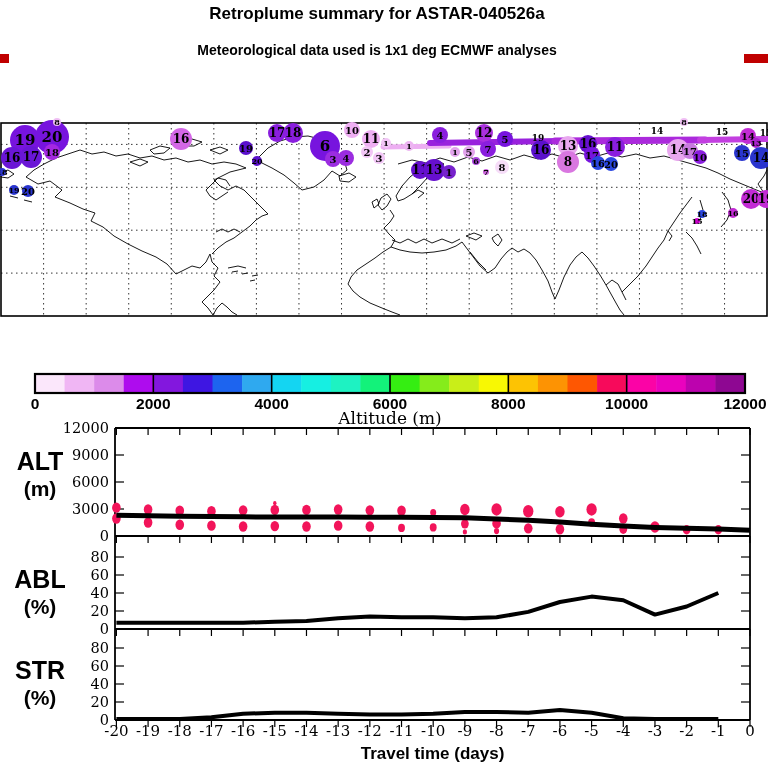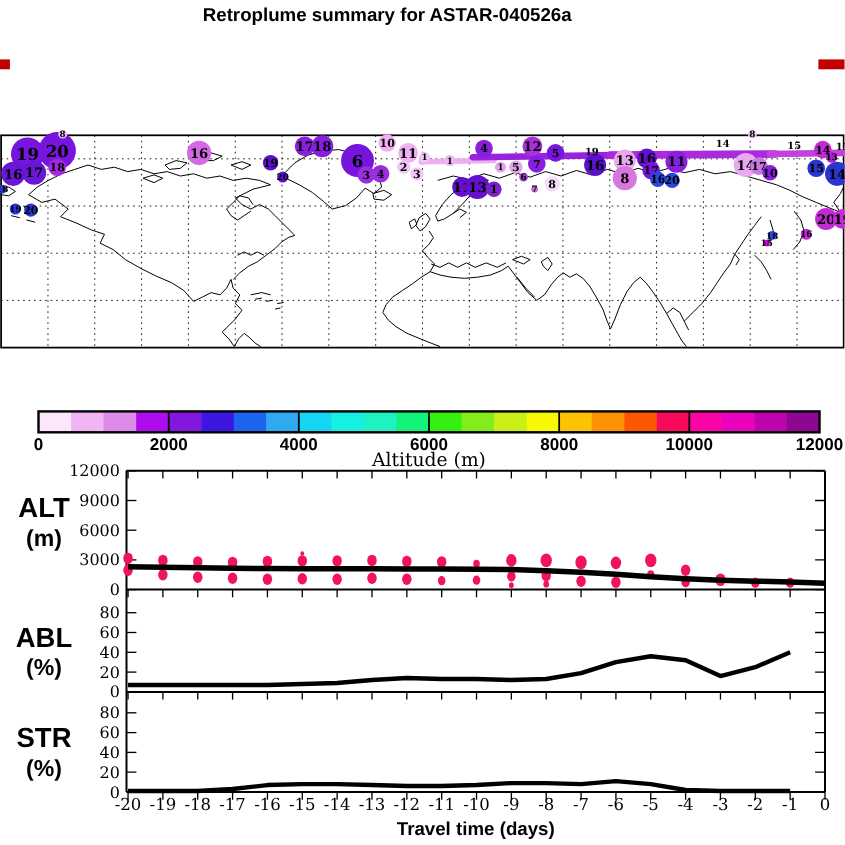--- a/index.html
+++ b/index.html
@@ -1,31 +1,32 @@
 <!DOCTYPE html>
 <html><head>
 <meta charset="utf-8">
 <style>
   html,body{margin:0;padding:0;background:#fff;width:768px;height:768px;overflow:hidden;}
   #fig-wrap{position:relative;width:768px;height:768px;background:#fff;
     font-family:"Liberation Sans", sans-serif;}
   .title-line{position:absolute;left:0;width:704px;text-align:center;color:#000;
-    font-weight:bold;white-space:pre;}
+    font-weight:bold;white-space:pre;padding-left:25px;}
   #t1{top:4px;font-size:17px;}
   #t2{top:24px;font-size:15px;}
   #t3{top:42px;font-size:14px;}
   #t2 .gap{display:inline-block;width:34px;}
   svg text{font-family:"DejaVu Serif", serif;fill:#000;}
   svg .sansb{font-family:"Liberation Sans", sans-serif;font-weight:bold;}
 </style>
 </head>
 <body>
 
 <div id="fig-wrap">
   <div class="title-line" id="t1">Retroplume summary for ASTAR-040526a</div>
+  <div class="title-line" id="t3">Meteorological data used is 1x1 deg ECMWF analyses</div>
   <svg id="fig" width="768" height="768" viewBox="0 0 768 768">
       <rect x="0" y="54" width="9" height="9" fill="#C00000"></rect>
       <rect x="744" y="54" width="24" height="9" fill="#C00000"></rect>
       <g>
         <rect x="1" y="123" width="766" height="193" fill="#fff" stroke="#000" stroke-width="1.6"></rect>
         <line x1="43.6" y1="123" x2="43.6" y2="316" stroke="#000" stroke-width="0.8" stroke-dasharray="1.5,3.5"></line>
         <line x1="86.16" y1="123" x2="86.16" y2="316" stroke="#000" stroke-width="0.8" stroke-dasharray="1.5,3.5"></line>
         <line x1="128.72" y1="123" x2="128.72" y2="316" stroke="#000" stroke-width="0.8" stroke-dasharray="1.5,3.5"></line>
         <line x1="171.28" y1="123" x2="171.28" y2="316" stroke="#000" stroke-width="0.8" stroke-dasharray="1.5,3.5"></line>
         <line x1="213.84" y1="123" x2="213.84" y2="316" stroke="#000" stroke-width="0.8" stroke-dasharray="1.5,3.5"></line>

